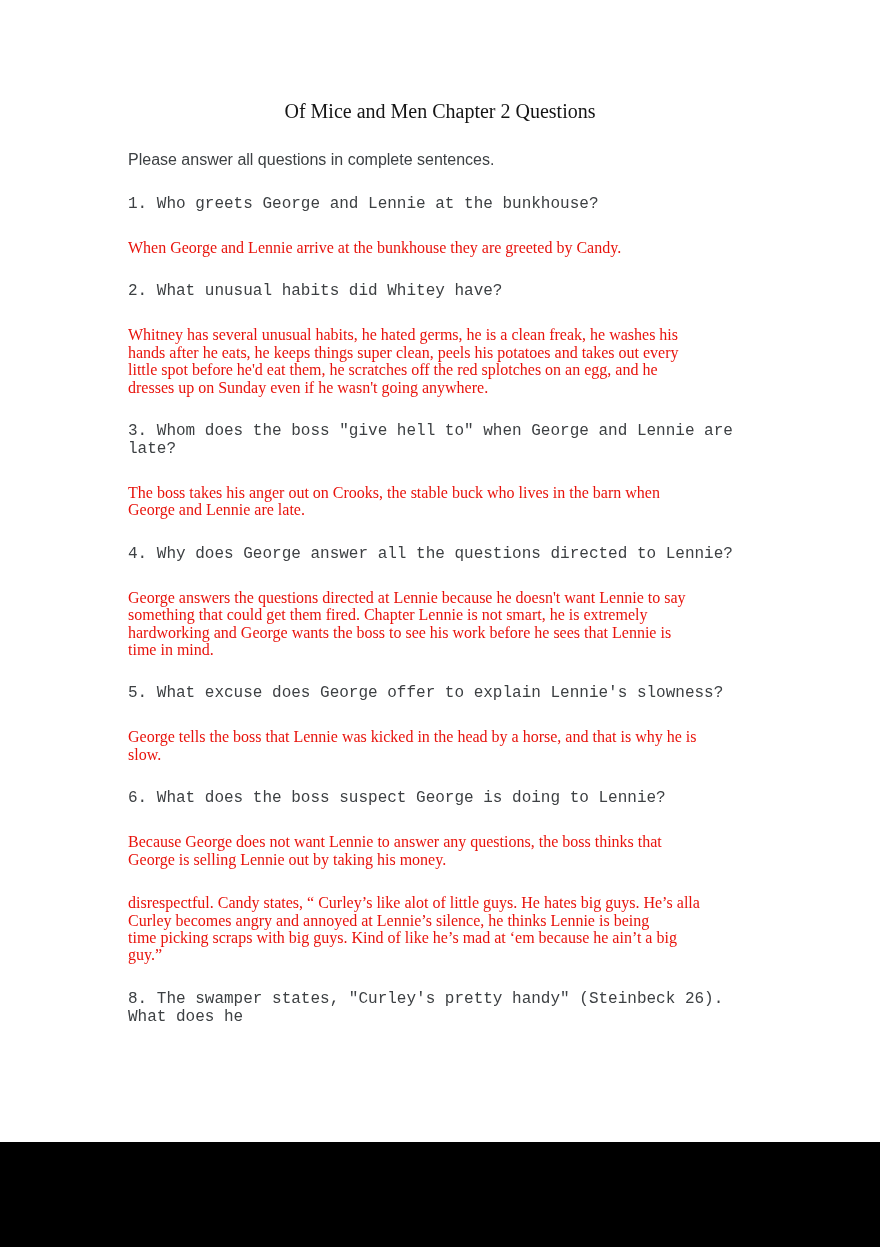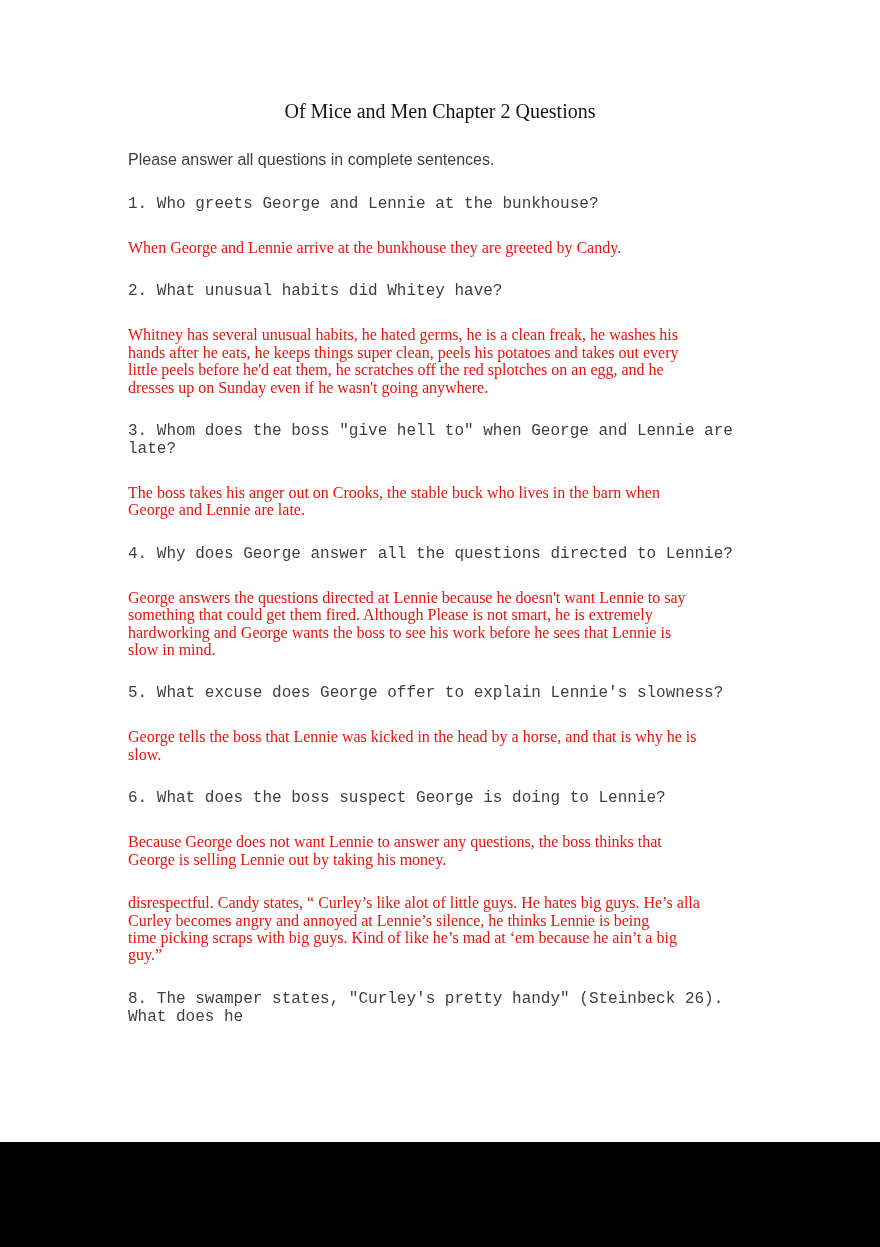--- a/index.html
+++ b/index.html
@@ -71,34 +71,34 @@
     <p class="instruction">Please answer all questions in complete sentences.</p>
     <div>
         <div class="question">1. Who greets George and Lennie at the bunkhouse?</div>
         <div class="answer">
           <div class="answer-line">When George and Lennie arrive at the bunkhouse they are greeted by Candy.</div>
         </div>
         <div class="question">2. What unusual habits did Whitey have?</div>
         <div class="answer">
           <div class="answer-line">Whitney has several unusual habits, he hated germs, he is a clean freak, he washes his</div>
           <div class="answer-line">hands after he eats, he keeps things super clean, peels his potatoes and takes out every</div>
-          <div class="answer-line">little peels before he'd eat them, he scratches off the red splotches on an egg, and he</div>
+          <div class="answer-line">little spot before he'd eat them, he scratches off the red splotches on an egg, and he</div>
           <div class="answer-line">dresses up on Sunday even if he wasn't going anywhere.</div>
         </div>
         <div class="question">3. Whom does the boss "give hell to" when George and Lennie are late?</div>
         <div class="answer">
           <div class="answer-line">The boss takes his anger out on Crooks, the stable buck who lives in the barn when</div>
           <div class="answer-line">George and Lennie are late.</div>
         </div>
         <div class="question">4. Why does George answer all the questions directed to Lennie?</div>
         <div class="answer">
           <div class="answer-line">George answers the questions directed at Lennie because he doesn't want Lennie to say</div>
-          <div class="answer-line">something that could get them fired. Although Please is not smart, he is extremely</div>
+          <div class="answer-line">something that could get them fired. Chapter Lennie is not smart, he is extremely</div>
           <div class="answer-line">hardworking and George wants the boss to see his work before he sees that Lennie is</div>
-          <div class="answer-line">slow in mind.</div>
+          <div class="answer-line">time in mind.</div>
         </div>
         <div class="question">5. What excuse does George offer to explain Lennie's slowness?</div>
         <div class="answer">
           <div class="answer-line">George tells the boss that Lennie was kicked in the head by a horse, and that is why he is</div>
           <div class="answer-line">slow.</div>
         </div>
         <div class="question">6. What does the boss suspect George is doing to Lennie?</div>
         <div class="answer">
           <div class="answer-line">Because George does not want Lennie to answer any questions, the boss thinks that</div>
           <div class="answer-line">George is selling Lennie out by taking his money.</div>

